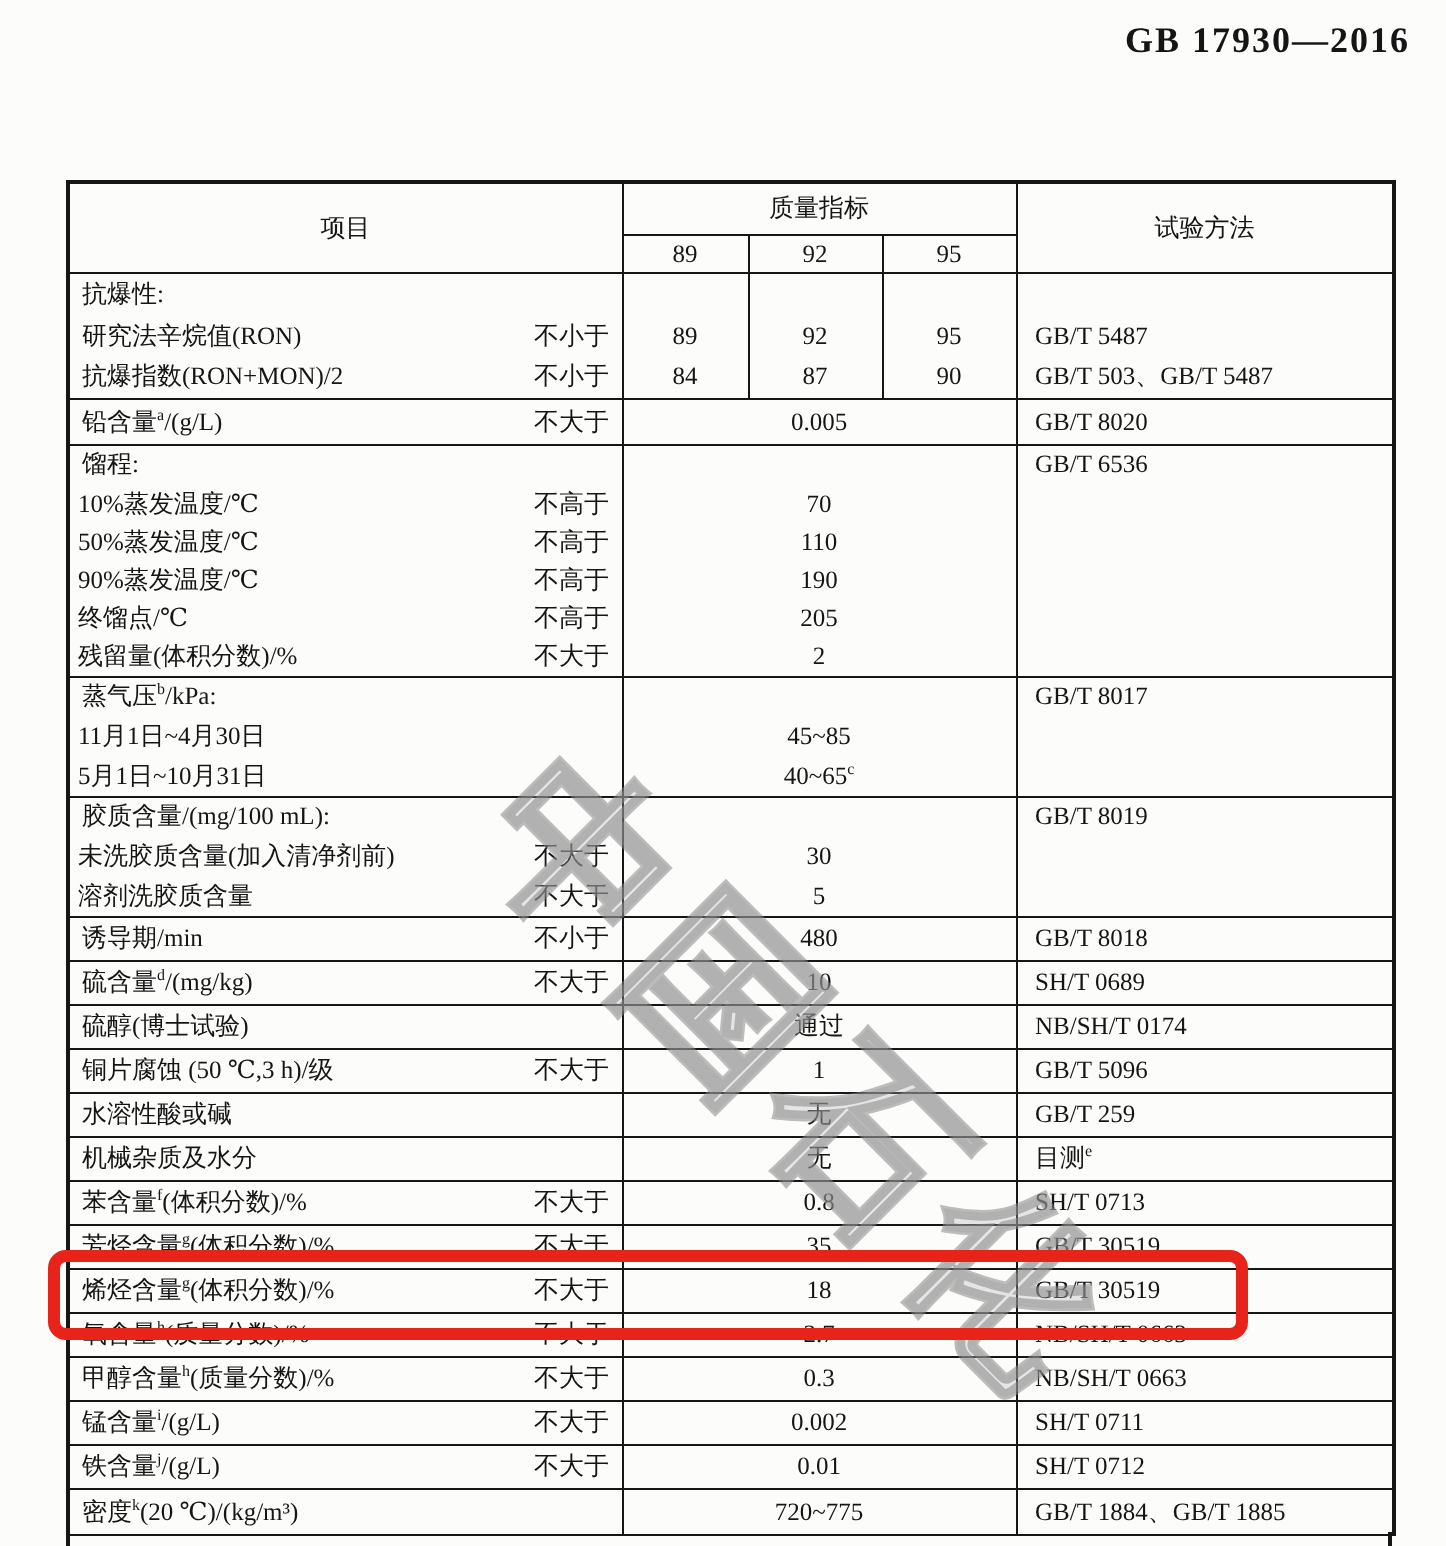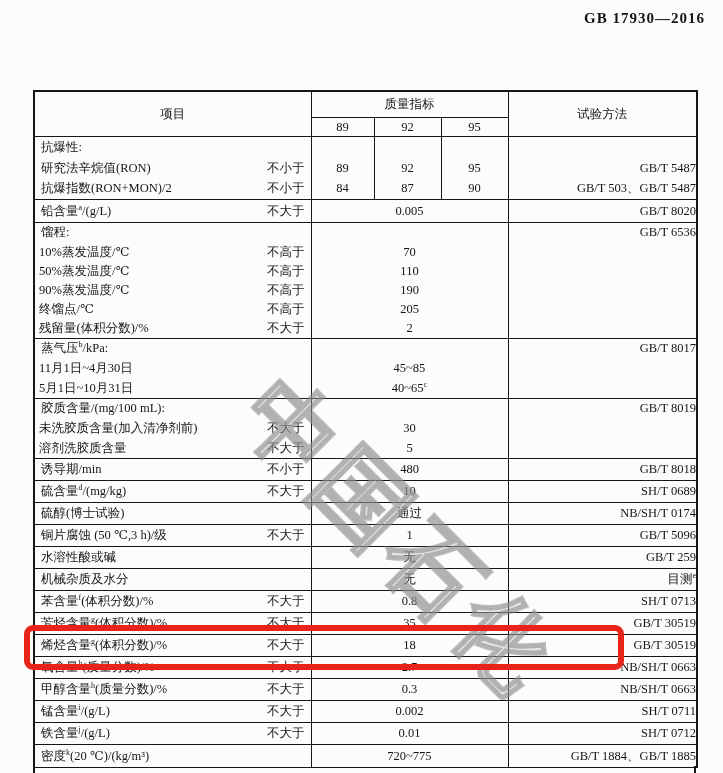--- a/index.html
+++ b/index.html
@@ -5,21 +5,21 @@
   html,body{margin:0;padding:0;}
   body{background:#ffffff;}
   .page{
     position:relative; width:723px; height:773px; overflow:hidden;
     background:#fcfcfb;
     font-family:"Liberation Serif","DejaVu Serif",serif;
     color:#151515;
   }
   .doc-number{
     position:absolute; top:10px; right:18px;
-    font-weight:bold; font-size:15px; letter-spacing:1px;
+    font-weight:bold; font-size:18px; letter-spacing:1px;
   }
   .doc-title{
     position:absolute; top:52px; left:0; width:100%;
     text-align:center; font-weight:bold; font-size:15.5px; letter-spacing:1px;
   }
   table.spec{
     position:absolute; left:33px; top:90px; width:663px;
     border-collapse:collapse; table-layout:fixed;
     border:2px solid #161616; border-bottom-width:1px;
     font-size:12.5px;
@@ -32,21 +32,21 @@
   th.c-item, th.c-method{border-bottom:1px solid #161616;}
   tr.grades th{border-bottom:1px solid #161616; height:18px;}
   tr.grades th.gh{border-right:1px solid #161616;}
   td.vsplit{border-right:1px solid #161616; text-align:center;}
   td.vmerge{border-right:1px solid #161616; text-align:center;}
   tr.divider td{border-bottom:1px solid #161616;}
   td.item .cellflex{display:flex; justify-content:space-between; align-items:flex-start; height:100%;}
   td.item .lbl{padding-left:6px;}
   td.item .lbl.ind{padding-left:4px;}
   td.item .qual{padding-right:6px;}
-  td.method{text-align:right; padding-left:9px;margin-top:20px;}
+  td.method{text-align:left; padding-left:9px;margin-top:20px;}
   sup{font-size:8px; line-height:0;}
   .watermark{
     position:absolute; left:302px; top:352px;
     transform:rotate(45deg); transform-origin:0 0;
     font-size:92px; font-weight:bold; letter-spacing:8px; white-space:nowrap;
     color:rgba(175,175,175,0.30);
     -webkit-text-stroke:2.5px rgba(135,135,135,0.55);
     z-index:5; pointer-events:none;
   }
   .highlight-box{

